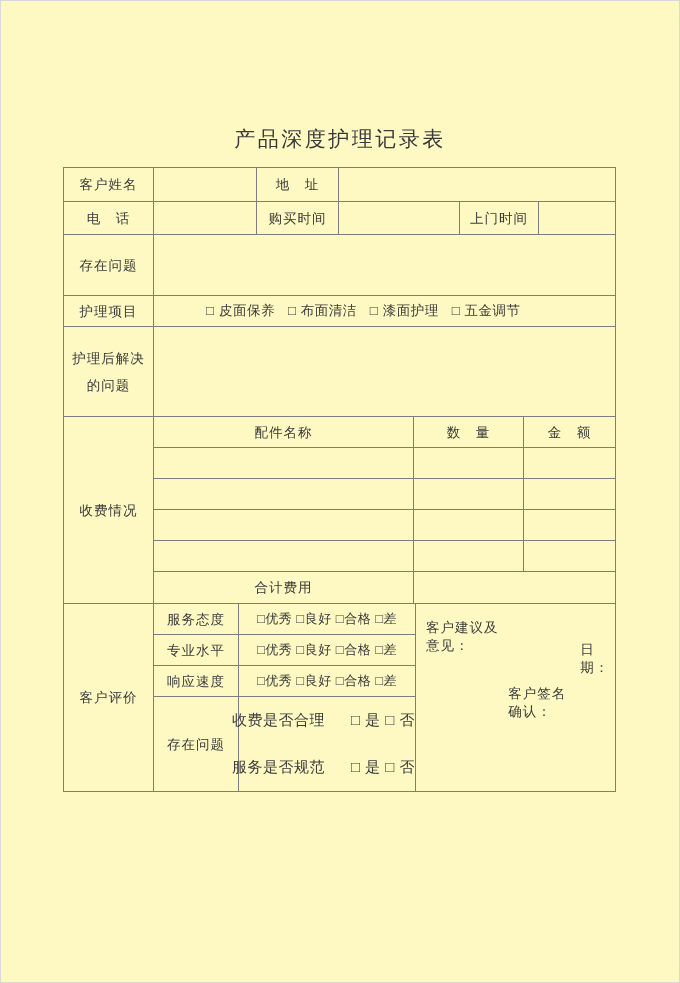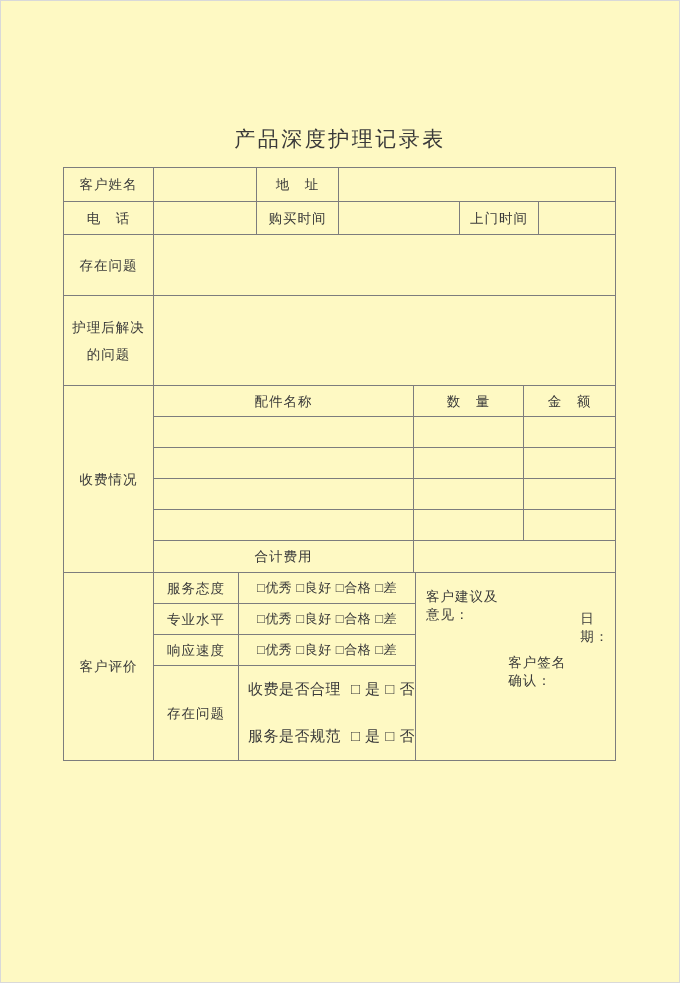--- a/index.html
+++ b/index.html
@@ -63,21 +63,21 @@
   .h31{height:31px;} .h90{height:90px;} .h85{height:85px;}
   .h94{height:94px;}
   .care-cell{padding-left:52px;letter-spacing:0.5px;}
   .care-cell span{margin-right:13px;white-space:nowrap;}
   .opts{justify-content:center;font-size:13px;letter-spacing:0.5px;white-space:nowrap;overflow:hidden;}
   .other-opts{
     flex-direction:column;align-items:flex-end;justify-content:space-around;
     padding-left:8px;font-size:15px;letter-spacing:0.5px;
   }
   .other-opts .qline{display:flex;align-items:center;white-space:nowrap;}
-  .other-opts .ans{margin-left:10px;}
+  .other-opts .ans{margin-left:26px;}
   .suggestion{
     flex-direction:row;align-items:flex-start;justify-content:flex-start;
     padding:15px 4px 0 10px;font-size:13.5px;
   }
   .suggestion .sig{margin-top:66px;}
   .suggestion .date{margin-top:22px;}
 </style>
 </head>
 <body>
 
@@ -100,20 +100,29 @@
       <div class="cell w121 br"></div>
       <div class="cell lbl w79 br">上门时间</div>
       <div class="cell fill"></div>
     </div>
 
     <div class="row h61 bb">
       <div class="cell lbl w90 br">存在问题</div>
       <div class="cell fill"></div>
     </div>
 
+    <div class="row h31 bb">
+      <div class="cell lbl w90 br">护理项目</div>
+      <div class="cell fill care-cell">
+        <span>□ 皮面保养</span>
+        <span>□ 布面清洁</span>
+        <span>□ 漆面护理</span>
+        <span>□ 五金调节</span>
+      </div>
+    </div>
 
     <div class="row h90 bb">
       <div class="cell lbl w90 br">护理后解决
 的问题</div>
       <div class="cell fill"></div>
     </div>
 
 
     <div class="row bb">
       <div class="cell lbl w90 br">收费情况</div>

